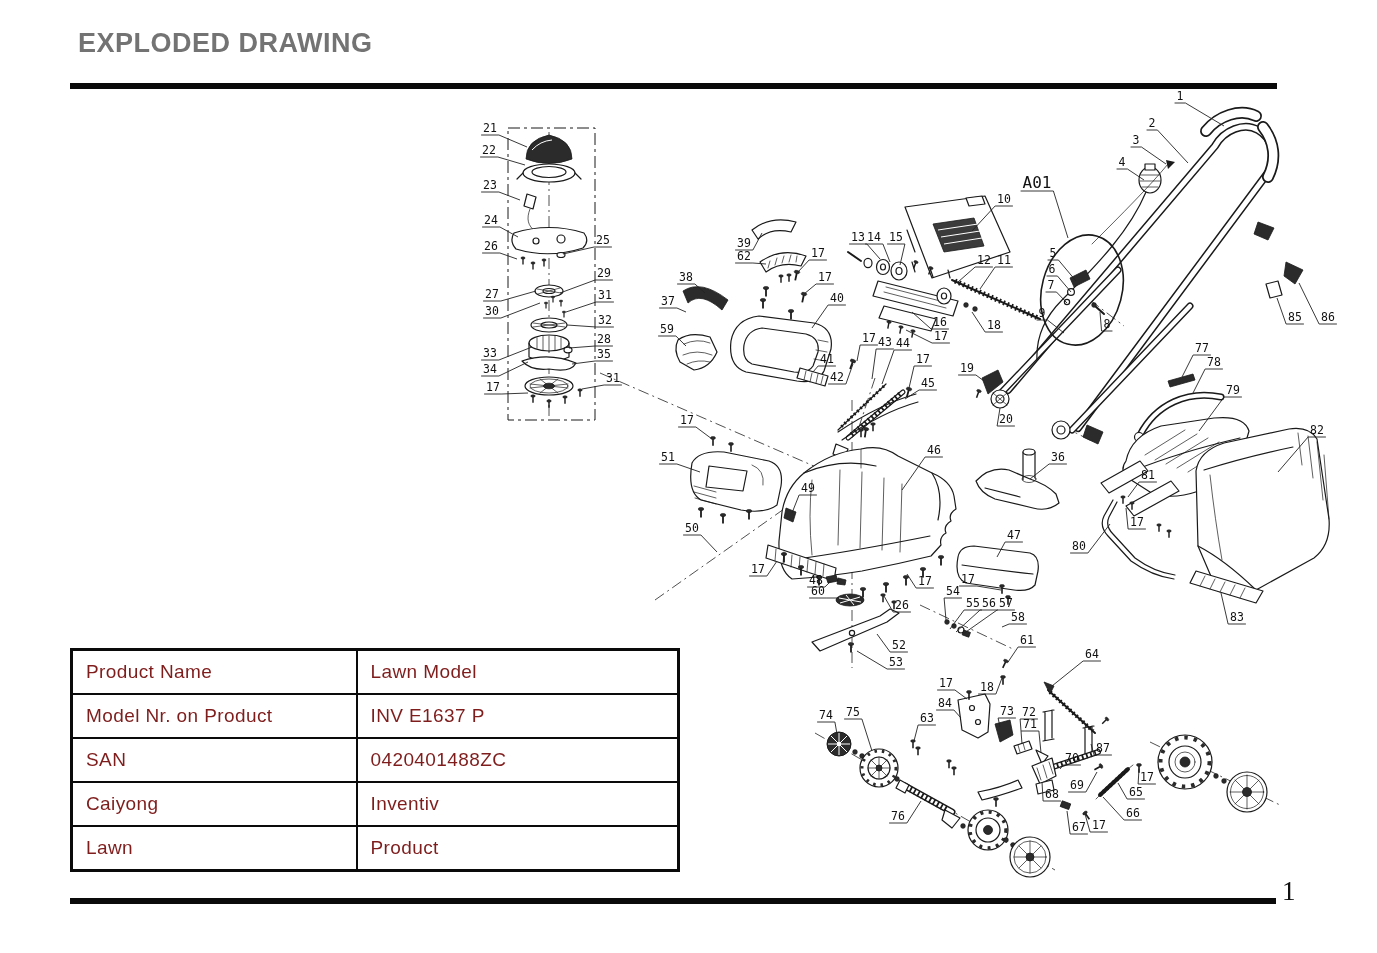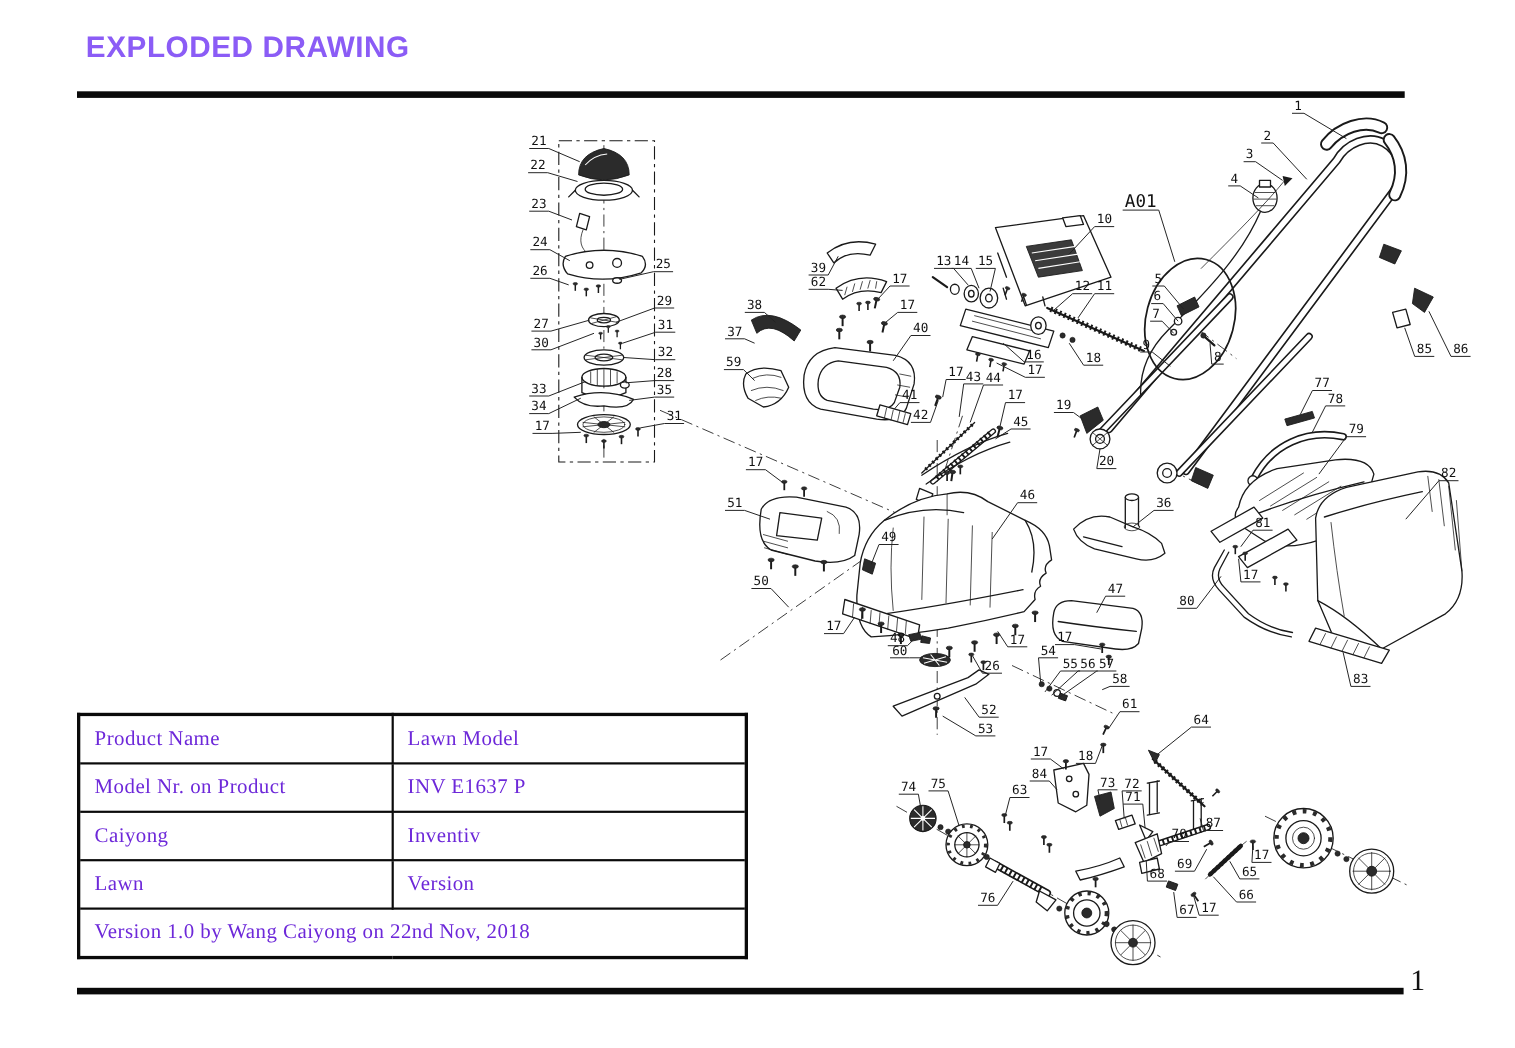--- a/index.html
+++ b/index.html
@@ -1,19 +1,19 @@
 <!DOCTYPE html>
 <html><head>
 <meta charset="utf-8">
 <style>
   html,body{margin:0;padding:0;background:#fff;}
   body{width:1377px;height:953px;position:relative;overflow:hidden;
        font-family:"Liberation Sans",sans-serif;color:#111;}
   .page-title{position:absolute;left:78px;top:28px;font-size:27px;font-weight:600;
-      letter-spacing:.5px;color:#8b5cf6;}
+      letter-spacing:.5px;color:#737373;}
   .title-rule{position:absolute;left:70px;top:83px;width:1207px;height:6px;background:#0a0a0a;}
   .footer-rule{position:absolute;left:70px;top:898px;width:1206px;height:6px;background:#0a0a0a;}
   .page-number{position:absolute;left:1282px;top:876px;font-family:"Liberation Serif",serif;
       font-size:27px;color:#111;}
   svg.diagram{position:absolute;left:0;top:0;}
 
   
   .s{stroke:#1a1a1a;fill:none;stroke-width:1.2;stroke-linecap:round;stroke-linejoin:round}
   .s08{stroke:#1a1a1a;fill:none;stroke-width:.7;stroke-linecap:round}
   .s2{stroke:#1a1a1a;fill:none;stroke-width:2;stroke-linecap:round}
@@ -23,21 +23,21 @@
   .to{stroke:#1a1a1a;fill:none;stroke-linecap:round}
   .ti{stroke:#fff;fill:none;stroke-linecap:round}
   .thr{stroke:#1a1a1a;fill:none;stroke-dasharray:1.8 2.6}
   .wl{stroke:#fff;fill:none;stroke-width:1}
   .lead{stroke:#222;stroke-width:.9;fill:none}
   .lbl{font-family:"DejaVu Sans Mono",monospace;font-size:11.5px;fill:#111;text-anchor:middle}
   .lbl-big{font-family:"DejaVu Sans Mono",monospace;font-size:16px;fill:#111;text-anchor:middle}
 
   
   .info-table{position:absolute;left:70px;top:648px;width:610px;border-collapse:collapse;
-      table-layout:fixed;font-family:Liberation Serif, serif;font-size:19px;color:#6d28d9;}
+      table-layout:fixed;font-family:Liberation Sans, sans-serif;font-size:19px;color:#7f1d1d;}
   .info-table td{border:2px solid #0a0a0a;height:42px;padding:0 0 0 13px;
       letter-spacing:.4px;white-space:nowrap;overflow:hidden;}
   .info-table{border:3px solid #0a0a0a;}
   .info-table col.c1{width:285px;}
 </style>
 </head>
 <body>
 
 <div class="page-title">EXPLODED DRAWING</div>
 <div class="title-rule"></div>
@@ -895,27 +895,28 @@
   <tbody>
     <tr>
       <td>Product Name</td>
       <td>Lawn Model</td>
     </tr>
     <tr>
       <td>Model Nr. on Product</td>
       <td>INV E1637 P</td>
     </tr>
     <tr>
+      <td>SAN</td>
+      <td>0420401488ZC</td>
+    </tr>
+    <tr>
       <td>Caiyong</td>
       <td>Inventiv</td>
     </tr>
     <tr>
       <td>Lawn</td>
-      <td>Version</td>
-    </tr>
-    <tr>
-      <td colspan="2">Version 1.0 by Wang Caiyong on 22nd Nov, 2018</td>
+      <td>Product</td>
     </tr>
   </tbody>
 </table>
 
 <div class="footer-rule"></div>
 <div class="page-number">1</div>
 
 </body></html>

